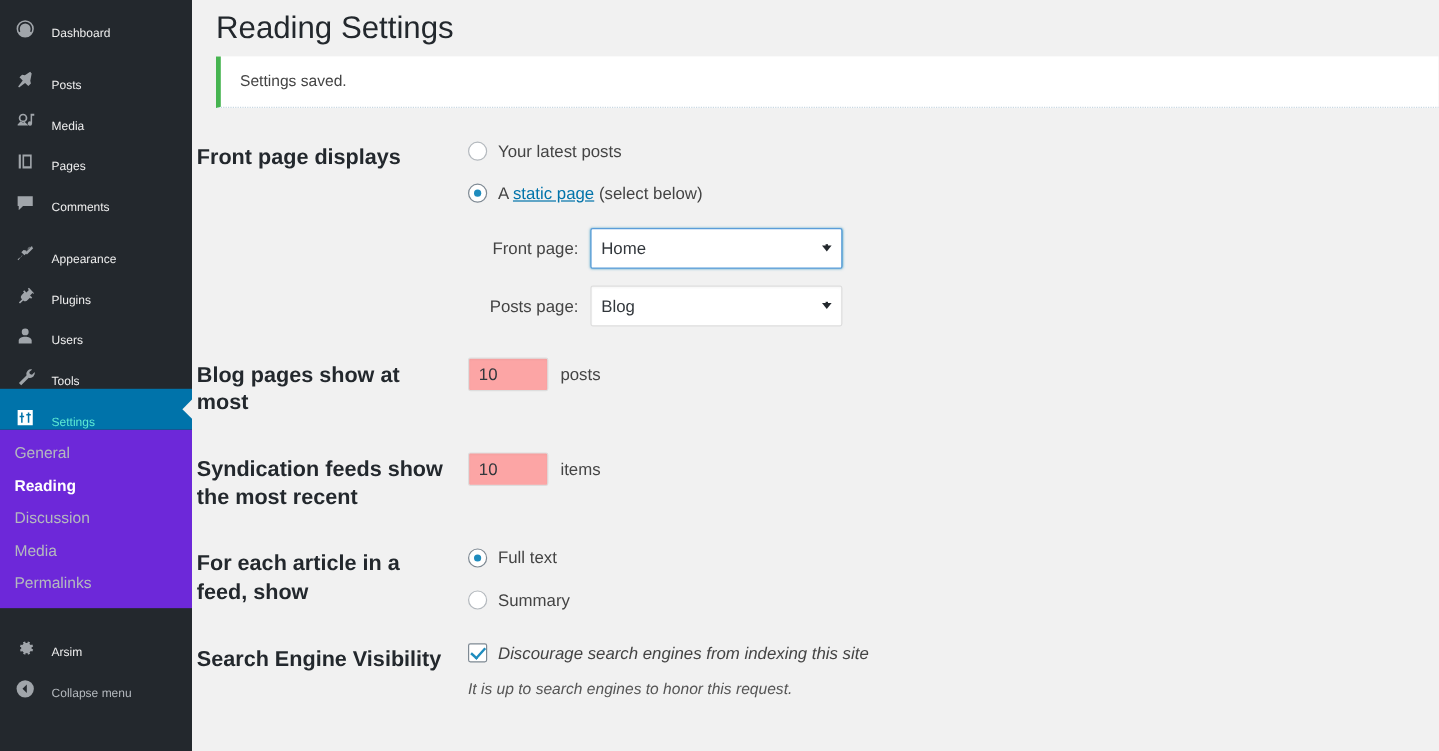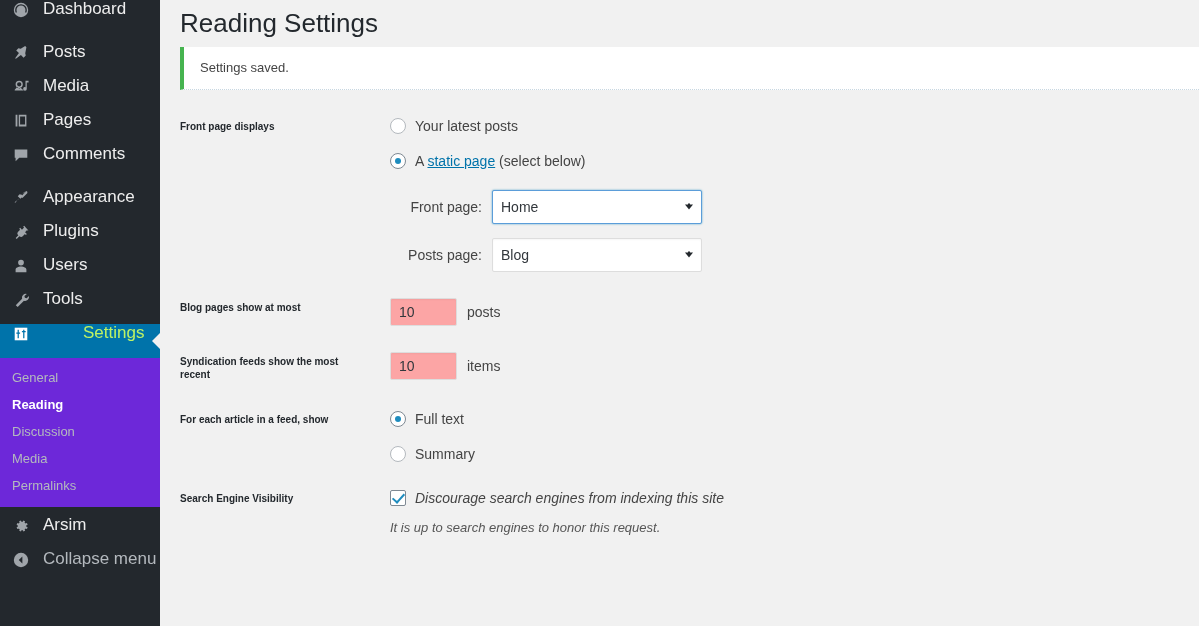--- a/index.html
+++ b/index.html
@@ -18,41 +18,40 @@
   .adminmenu {
     width: 160px;
     min-width: 160px;
     background: #23282d;
     height: 626px;
     position: relative;
     overflow: hidden;
   }
   .menu-top {
     display: flex;
-    align-items: flex-start;
+    align-items: flex-end;
     height: 34px;
     padding: 0 0 0 11px;
     color: #eee;
-    font-size: 17px;
+    font-size: 10px;
     cursor: pointer;
     position: relative;
   }
   .menu-top .mlabel { margin-left: 12px; line-height: 1; }
   .menu-top .ico {
     width: 20px; height: 20px;
     display: inline-flex; align-items: center; justify-content: center;
     flex: 0 0 20px;
   }
   .menu-top .ico svg { display: block; }
   .menu-top.sep-before { margin-top: 9px; }
   .menu-top.current {
     background: #0073aa;
-    color: #bef264;
+    color: #5eead4;
     font-weight: 400;
-    gap: 40px;
   }
   .menu-top.current .arrow {
     position: absolute;
     right: 0; top: 50%;
     transform: translateY(-50%);
     width: 0; height: 0;
     border-top: 8px solid transparent;
     border-bottom: 8px solid transparent;
     border-right: 8px solid #f1f1f1;
   }
@@ -100,24 +99,24 @@
 
   table.form-table {
     border-collapse: collapse;
     margin-top: 14px;
     width: 100%;
   }
   table.form-table th {
     text-align: left;
     vertical-align: top;
     width: 220px;
-    padding: 16px 10px 16px 20px;
+    padding: 16px 10px 16px 4px;
     font-weight: 600;
     color: #23282d;
-    font-size: 10px;
+    font-size: 18px;
     line-height: 1.3;
   }
   table.form-table td {
     vertical-align: top;
     padding: 13px 10px;
     line-height: 1.3;
   }
 
   fieldset { border: 0; }
   .radio-row {

